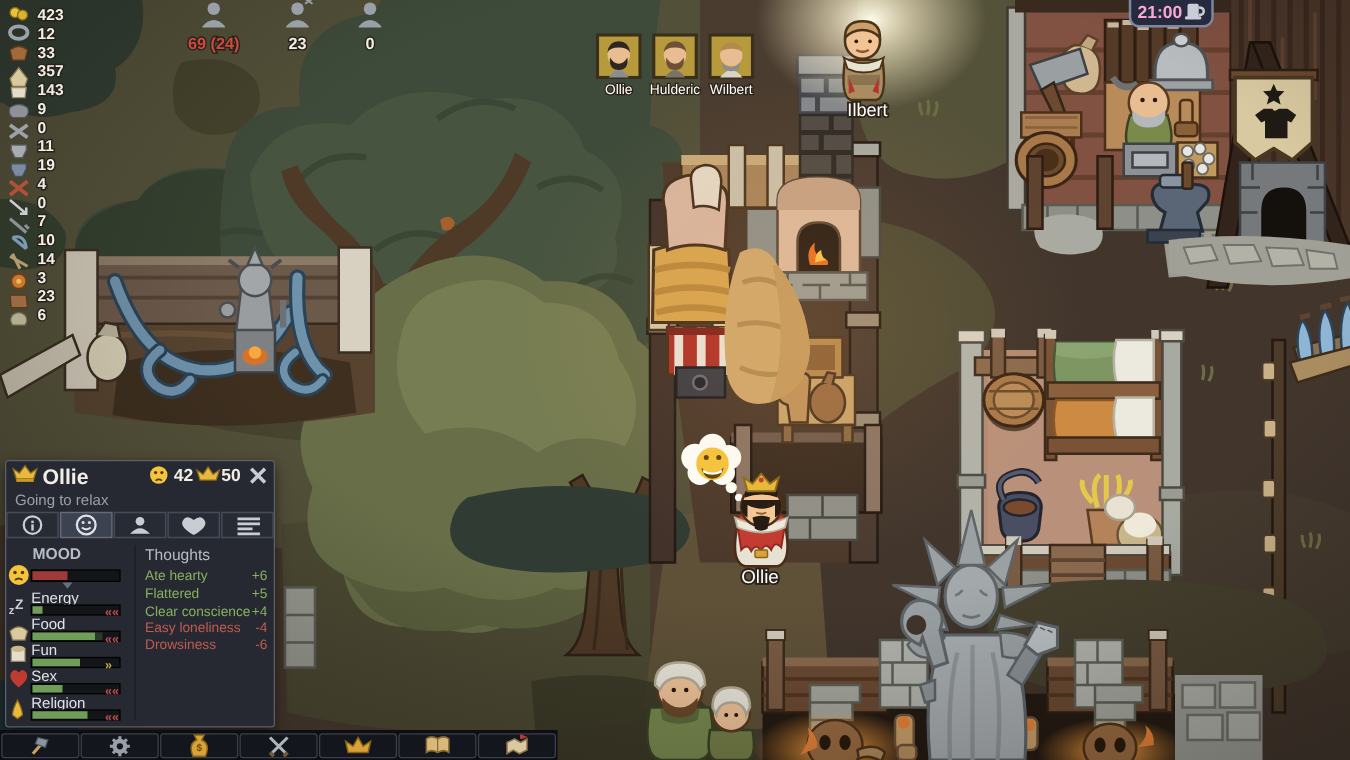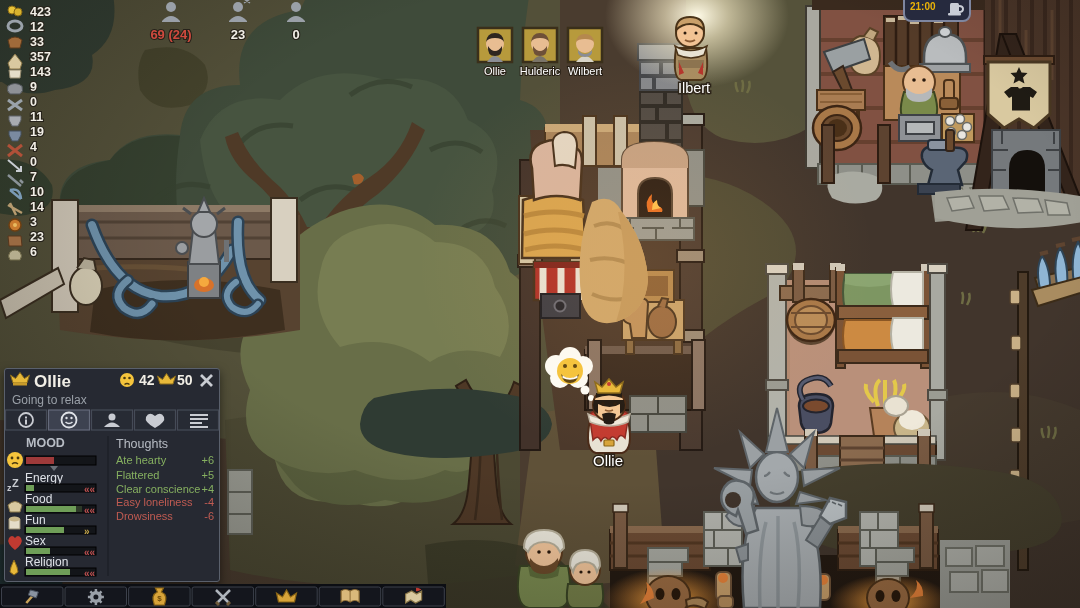--- a/index.html
+++ b/index.html
@@ -723,21 +723,21 @@
 
 <g font-family="Liberation Sans, sans-serif" font-size="11" fill="#fff" text-anchor="middle">
 <text x="20" y="49" stroke="#2a2218" stroke-width="2" paint-order="stroke">Ollie</text>
 <text x="65" y="49" stroke="#2a2218" stroke-width="2" paint-order="stroke">Hulderic</text>
 <text x="110" y="49" stroke="#2a2218" stroke-width="2" paint-order="stroke">Wilbert</text>
 </g>
 </svg>
 
 <div class="ui" style="left:903px;top:-10px;width:64px;height:28px;background:#262a3e;border:2px solid #7e86a0;border-radius:8px;"></div>
 
-<div class="ui" style="left:910px;top:1px;font-size:10px;font-weight:bold;color:#eab308;">21:00</div>
+<div class="ui" style="left:910px;top:1px;font-size:14px;font-weight:bold;color:#f9a8d4;">21:00</div>
 
 <svg class="ui" width="16" height="14" style="left:948px;top:2px" viewBox="0 0 16 14">
 <rect x="2" y="1" width="9" height="11" rx="1.5" fill="#c9cdd6"></rect>
 <path d="M11 4 q4 0 4 3 q0 3 -4 3" fill="none" stroke="#c9cdd6" stroke-width="2"></path>
 <rect x="0" y="11" width="13" height="2.5" rx="1" fill="#c9cdd6"></rect>
 </svg>
 
 <div class="ui" style="left:4px;top:368px;width:214px;height:212px;background:#262932;border:1.5px solid #5a606c;border-radius:3px;box-shadow:0 4px 10px rgba(0,0,0,0.5);"></div>
 <svg class="ui" width="224" height="222" style="left:0px;top:364px" viewBox="0 0 224 222">
 

